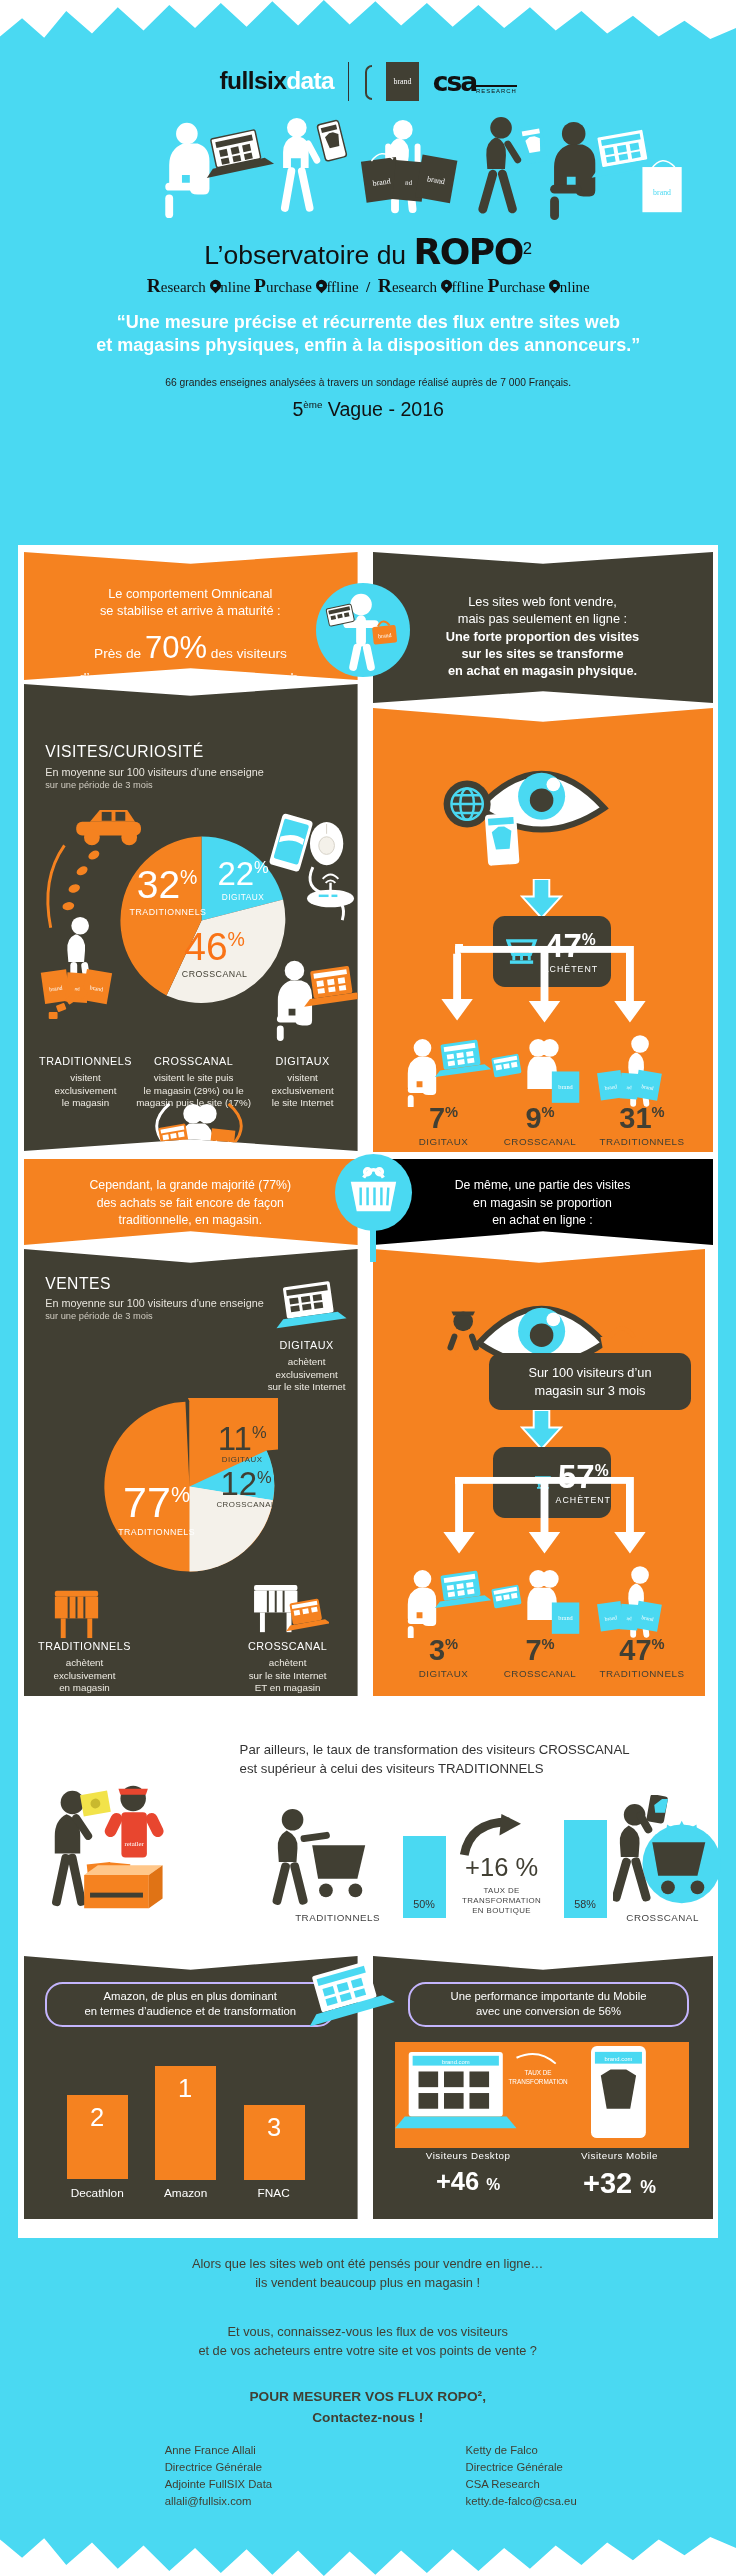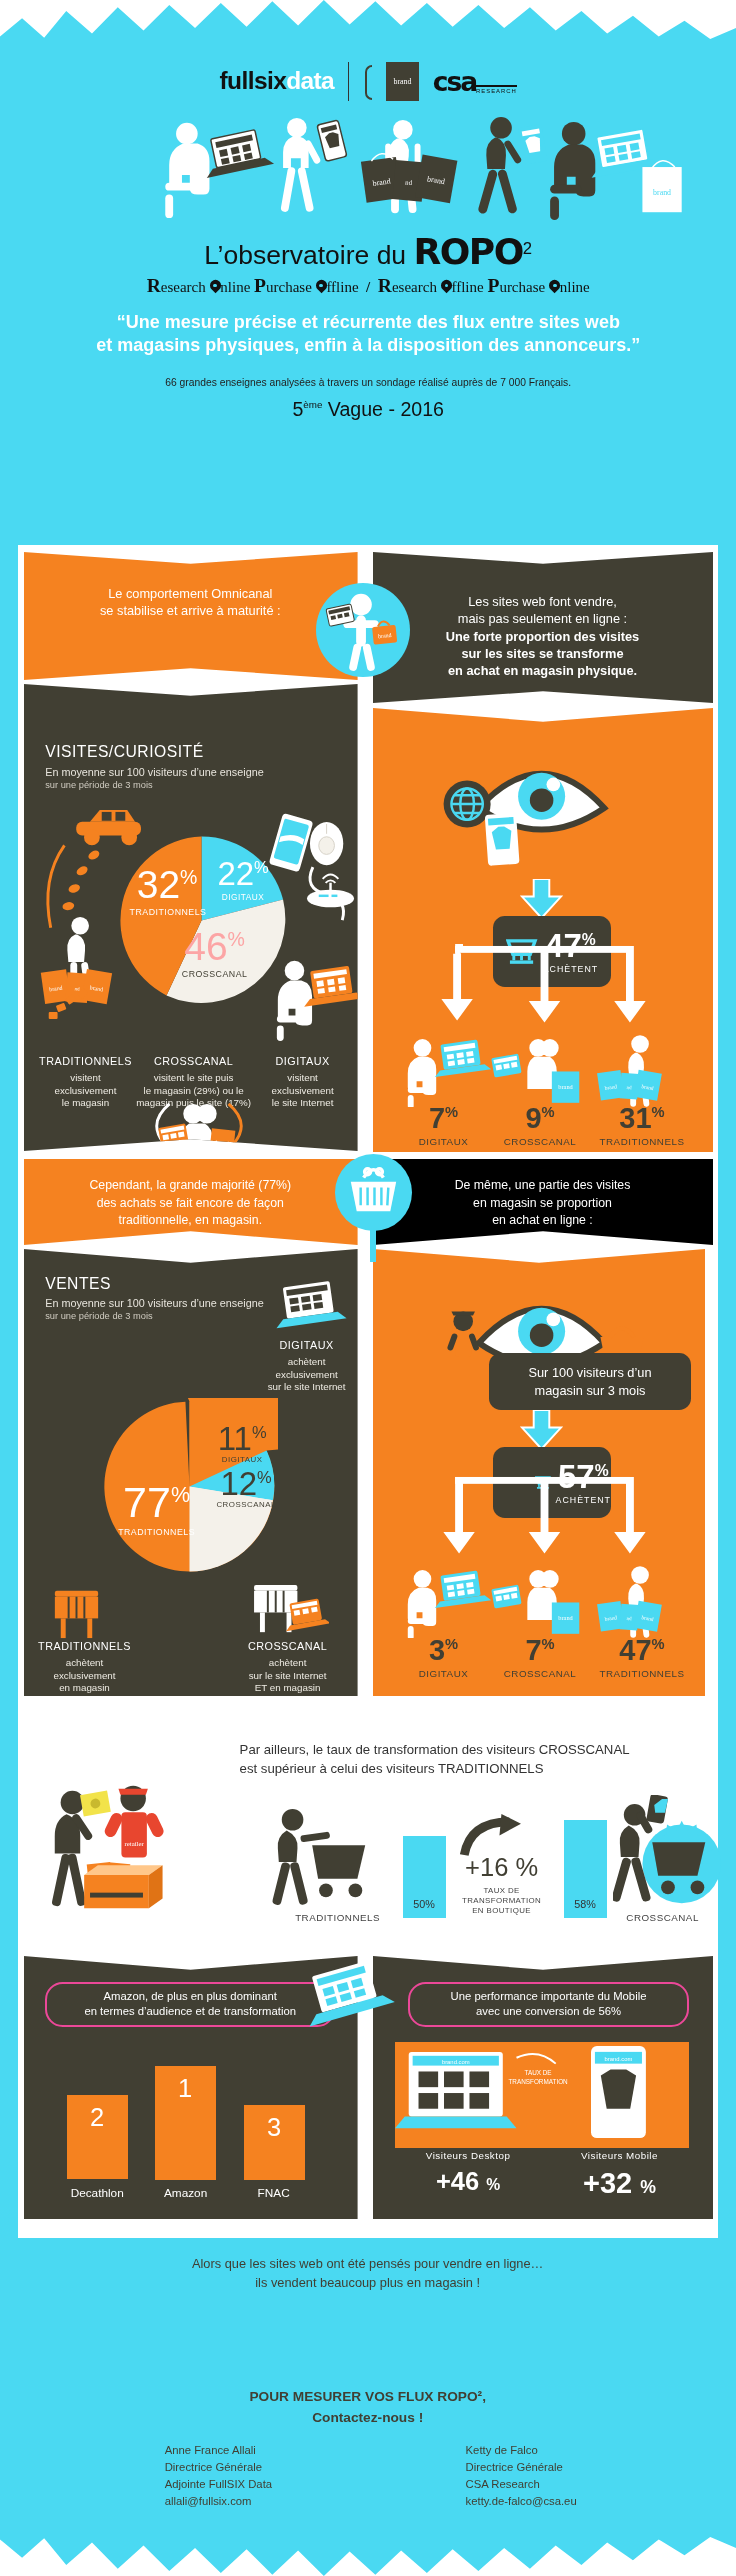--- a/index.html
+++ b/index.html
@@ -156,21 +156,21 @@
   #panelD { left:23.6px; top:1716px; width:689px; height:222px; background:#ffffff; }
   .d-text { position:absolute; left:216px; top:23.6px; width:456px; font-size:13.2px; color:#333; line-height:1.45;}
   .bar { position:absolute; background:#4ad9f2; }
   .bar .v { position:absolute; bottom:7.9px; left:0; width:100%; text-align:center; font-size:10.8px; color:#333;}
   .barlbl { position:absolute; font-size:9.8px; color:#444; letter-spacing:0.5px; text-align:center;}
 
   
   #panelE-l { left:23.6px; top:1956px; width:334px; height:263px; background:#413f33; }
   #panelE-r { left:373px; top:1956px; width:340px; height:263px; background:#413f33; }
   .pill {
-    position:absolute; border:2px solid #ec4899; border-radius:17.7px;
+    position:absolute; border:2px solid #c4b5fd; border-radius:17.7px;
     color:#fff; font-size:11.3px; text-align:center; line-height:1.35;
     display:flex; align-items:center; justify-content:center; padding:3.9px 7.9px;
   }
   .rankbar { position:absolute; background:#f58220; }
   .rankbar .num { position:absolute; top:7.9px; left:0; width:100%; text-align:center; color:#fff; font-size:25.5px; }
   .ranklbl { position:absolute; text-align:center; color:#fff; font-size:11.8px; }
   .conv { position:absolute; text-align:center; color:#fff; }
   .conv .n { font-size:25.5px; font-weight:bold; }
   .conv .lbl { font-size:9.8px; letter-spacing:0.5px; }
 
@@ -325,20 +325,26 @@
     <div class="meta2">
       <span>5</span><sup>ème</sup><span> Vague - 2016</span>
     </div>
   </div>
 
   <div class="panel chev-top" id="panelA-l">
     <div class="pa-text" style="position:absolute;left:13.7px;top:33px;width:306px;">
       <div>Le comportement Omnicanal</div>
       <div>se stabilise et arrive à maturité :</div>
     </div>
+    <div class="pa-text" style="position:absolute;left:7.9px;top:75px;width:318px;font-size:13.7px;">
+      <div>
+        <span>Près de </span><span style="font-size:31px;font-weight:300;">70%</span><span> des visiteurs</span>
+      </div>
+      <div>d’une enseigne visitent son site web.</div>
+    </div>
   </div>
 
   <div style="position:absolute;left:316px;top:583px;width:94px;height:94px;border-radius:50%;background:#4ad9f2;z-index:6;">
     <svg width="94" height="94" viewBox="0 0 96 96">
       <g fill="#ffffff">
         <circle cx="46" cy="22" r="11"></circle>
         <rect x="41" y="33" width="10" height="32" rx="5"></rect>
         <rect x="28" y="38" width="36" height="8" rx="4"></rect>
         <rect x="36" y="62" width="8" height="28" rx="4" transform="rotate(12 40 76)"></rect>
         <rect x="50" y="62" width="8" height="28" rx="4" transform="rotate(-12 54 76)"></rect>
@@ -424,21 +430,21 @@
     </svg>
     <div style="position:absolute;left:106px;top:181px;width:75px;text-align:center;">
       <div class="pct-big" style="font-size:39px;color:#ffffff;">32<span class="pct-sup">%</span></div>
       <div style="font-size:8.8px;color:#fff;letter-spacing:0.5px;margin-top:2.9px;">TRADITIONNELS</div>
     </div>
     <div style="position:absolute;left:184px;top:173px;width:71px;text-align:center;">
       <div class="pct-big" style="font-size:33px;color:#ffffff;">22<span class="pct-sup">%</span></div>
       <div style="font-size:8.3px;color:#fff;letter-spacing:0.5px;margin-top:2px;">DIGITAUX</div>
     </div>
     <div style="position:absolute;left:147px;top:243px;width:88px;text-align:center;">
-      <div class="pct-big" style="font-size:39px;color:#fca5a5;">46<span class="pct-sup">%</span></div>
+      <div class="pct-big" style="font-size:39px;color:#f97316;">46<span class="pct-sup">%</span></div>
       <div style="font-size:8.8px;color:#413f33;letter-spacing:0.5px;margin-top:2.9px;">CROSSCANAL</div>
     </div>
 
     <svg style="position:absolute;left:234px;top:126px;" width="98" height="128" viewBox="0 0 100 130">
       <g transform="rotate(16 34 32)">
         <rect x="18" y="6" width="32" height="54" rx="4" fill="#ffffff"></rect>
         <rect x="21" y="11" width="26" height="42" rx="2" fill="#4ad9f2"></rect>
         <path d="M22 30 q12 -8 24 -4 l0 6 q-12 -4 -24 4z" fill="#ffffff"></path>
       </g>
       <g>
@@ -1075,20 +1081,24 @@
       <div class="lbl">Visiteurs Mobile</div>
       <div class="n" style="margin-top:5.9px;font-size:29px;"><span>+32</span> <span style="font-size:17.7px;">%</span></div>
     </div>
   </div>
 
   <div id="footer">
     <div class="f-text f1">
       <div>Alors que les sites web ont été  pensés pour vendre en ligne…</div>
       <div>ils vendent beaucoup plus en magasin !</div>
     </div>
+    <div class="f-text f2">
+      <div>Et vous, connaissez-vous les flux de vos visiteurs</div>
+      <div>et de vos acheteurs entre votre site et vos points de vente ?</div>
+    </div>
     <div class="f-text f3">
       <div>POUR MESURER VOS FLUX ROPO²,</div>
       <div>Contactez-nous !</div>
     </div>
     <div class="contacts">
       <div class="contact">
         <div class="nm">Anne France Allali</div>
         <div>Directrice Générale</div>
         <div>Adjointe FullSIX Data</div>
         <div>allali@fullsix.com</div>

